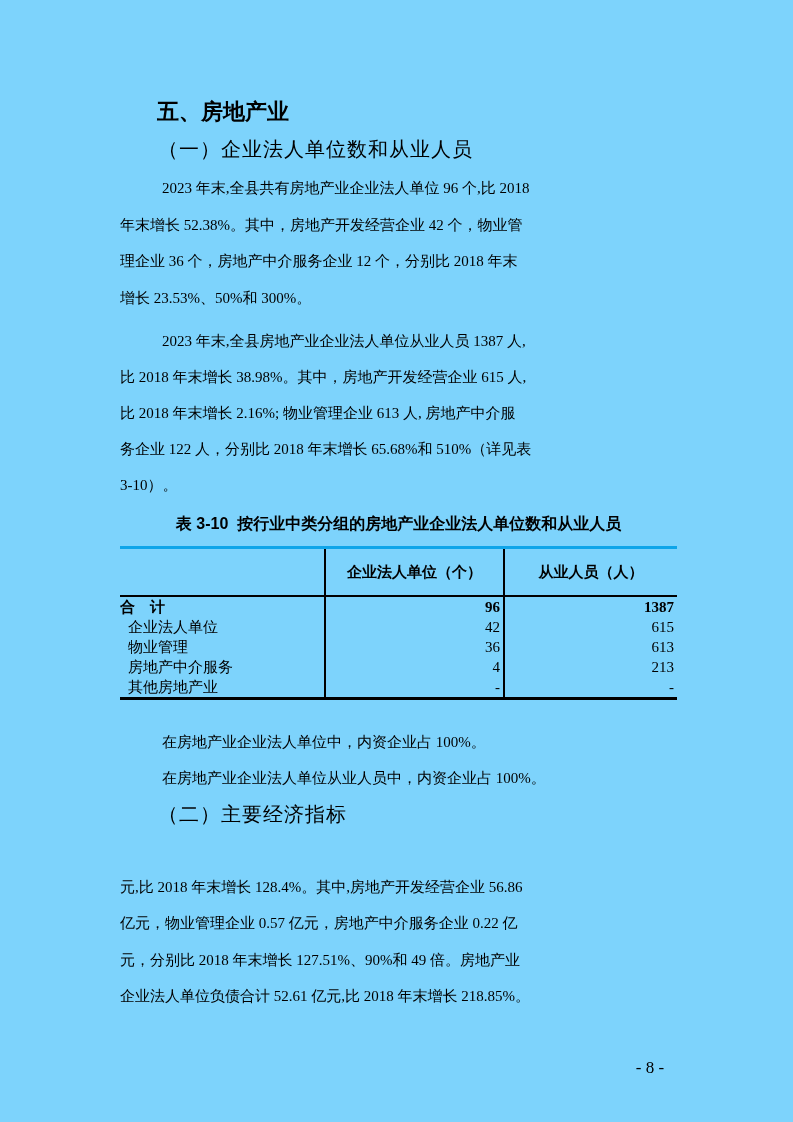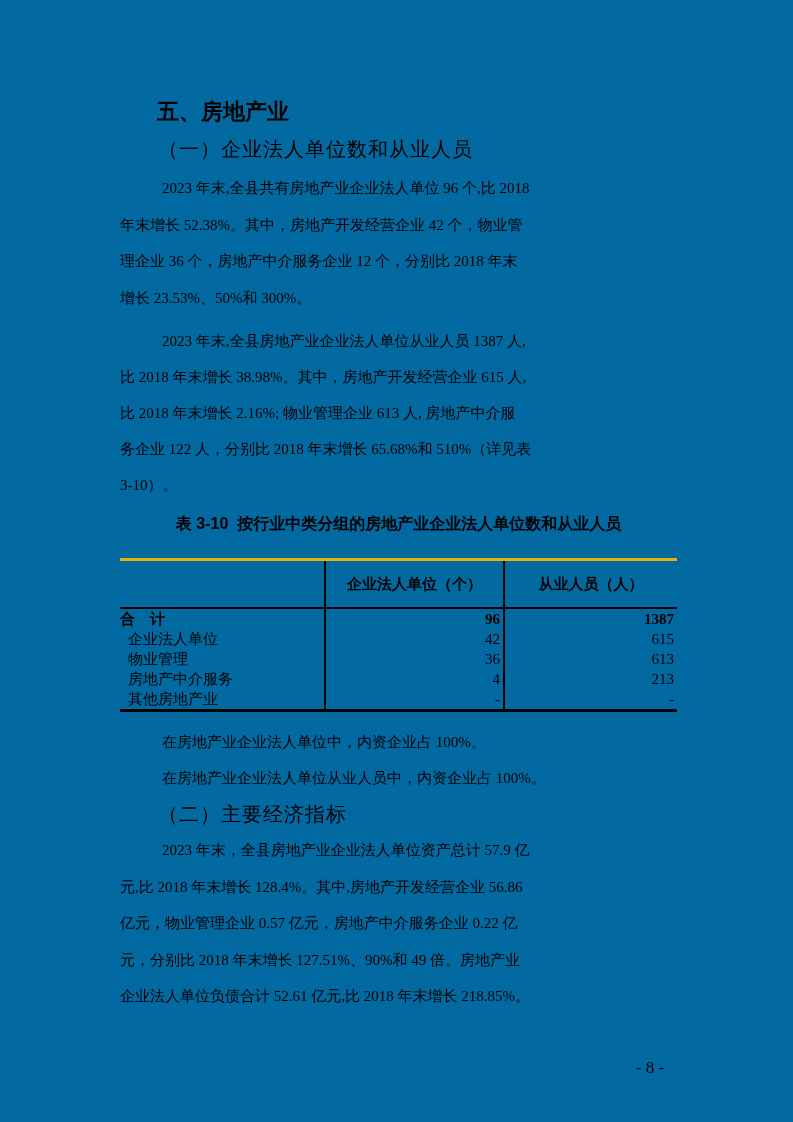--- a/index.html
+++ b/index.html
@@ -1,20 +1,20 @@
 <!DOCTYPE html>
 <html><head>
 <meta charset="utf-8">
 <style>
   html, body { margin: 0; padding: 0; background: #e8e8e8; }
   .page {
     position: relative;
     width: 793px;
     height: 1122px;
-    background: #0369a1;
+    background: #7dd3fc;
     font-family: "Liberation Serif", serif;
     color: #000000;
     overflow: hidden;
     margin: 0 auto;
   }
   .abs { position: absolute; white-space: pre; }
   .h1 {
     left: 157px; top: 99px;
     font-family: "Liberation Sans", sans-serif;
     font-weight: bold;
@@ -38,24 +38,23 @@
     left: 120px; top: 512px; width: 557px;
     text-align: center;
     font-family: "Liberation Sans", sans-serif;
     font-weight: bold;
     font-size: 16px;
     line-height: 24px;
   }
   .tbl {
     position: absolute;
     left: 120px; top: 546px; width: 557px;
-    border-top: 3px solid #eab308;
+    border-top: 3px solid #0ea5e9;
     border-bottom: 3px solid #000;
     box-sizing: border-box;
-    margin-top: 12px;
   }
   .tr { display: flex; }
   .thead-row { height: 46px; border-bottom: 2px solid #000; }
   .body-row { height: 20px; }
   .c1, .c2, .c3 { box-sizing: border-box; }
   .c1 { width: 204px; }
   .c2 { width: 179px; border-left: 2px solid #000; }
   .c3 { width: 174px; border-left: 2px solid #000; }
   .th {
     font-family: "Liberation Sans", sans-serif;
@@ -137,21 +136,20 @@
       <div class="td c2 num">-</div>
       <div class="td c3 num">-</div>
     </div>
   </div>
 
   <div class="abs bodyline indent" style="top:729px">在房地产业企业法人单位中，内资企业占 100%。</div>
   <div class="abs bodyline indent" style="top:765px">在房地产业企业法人单位从业人员中，内资企业占 100%。</div>
 
   <div class="abs subhead" style="top:801px">（二）主要经济指标</div>
 
-  <div class="abs bodyline indent" style="top:837px">2023 年末，全县房地产业企业法人单位资产总计 57.9 亿</div>
   <div class="abs bodyline" style="top:874px">元,比 2018 年末增长 128.4%。其中,房地产开发经营企业 56.86</div>
   <div class="abs bodyline" style="top:910px">亿元，物业管理企业 0.57 亿元，房地产中介服务企业 0.22 亿</div>
   <div class="abs bodyline" style="top:947px">元，分别比 2018 年末增长 127.51%、90%和 49 倍。房地产业</div>
   <div class="abs bodyline" style="top:983px">企业法人单位负债合计 52.61 亿元,比 2018 年末增长 218.85%。</div>
 
   <div class="abs page-number">- 8 -</div>
 
 </div>
 
 </body></html>

